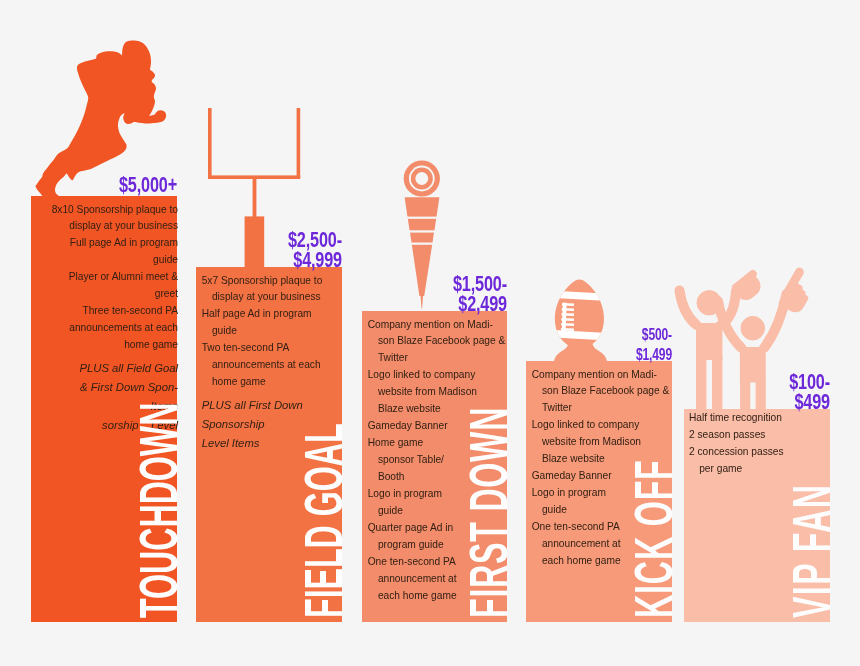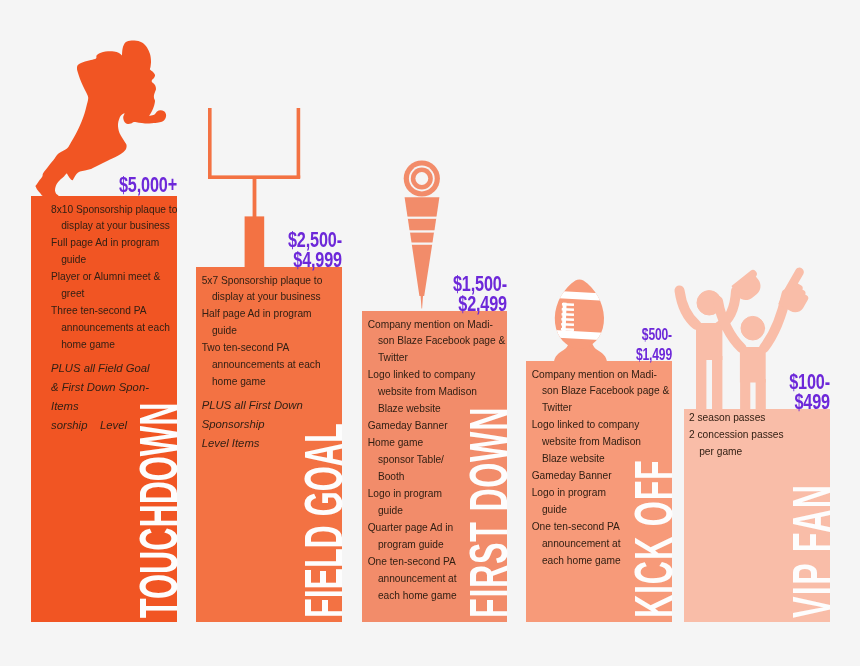--- a/index.html
+++ b/index.html
@@ -97,21 +97,21 @@
       <circle cx="752.8" cy="328.2" r="11.8"></circle>
       <path stroke="none" d="M744,347h17.6c2.3,0 4.1,1.9 4.1,4.1v31.4h-25.8v-31.4c0,-2.2 1.8,-4.1 4.1,-4.1z"></path>
       <rect stroke="none" x="740.1" y="379" width="10.2" height="31"></rect>
       <rect stroke="none" x="755.6" y="379" width="10.2" height="31"></rect>
       <path stroke="none" d="M784.5,289.2l11.2,-19.4c1.2,-2.1 3.9,-2.8 6,-1.6c2.1,1.2 2.8,3.9 1.6,6l-5.4,9.3l3.4,2c1.4,0.8 1.9,2.6 1.1,4l1.7,1c1.4,0.8 1.9,2.6 1.1,4l1.7,1c1.4,0.8 1.9,2.6 1.1,4l-4.7,8.2c-2.6,4.5 -8.4,6 -12.9,3.4l-12.1,-7z"></path>
     </g>
   </svg>
 
   <div class="col" style="left:31px;top:196px;width:146px;height:426px;">
     <div class="bar" style="left:0;top:0;width:146px;height:426px;background:#f15523;"></div>
-    <div class="items" style="left:20px;top:5.5px;width:136px;">
+    <div class="items" style="left:11px;top:5.5px;width:136px;text-align:right;">
       <div class="item">
         <div class="ln">8x10 Sponsorship plaque to</div>
         <div class="ln ind">display at your business</div>
       </div>
       <div class="item">
         <div class="ln">Full page Ad in program</div>
         <div class="ln ind">guide</div>
       </div>
       <div class="item">
         <div class="ln">Player or Alumni meet &amp;</div>
@@ -236,20 +236,23 @@
   </div>
   <div class="price" style="left:526px;top:325px;width:146px;font-size:16px;">
     <span>$500-</span>
     <span>$1,499</span>
   </div>
 
   <div class="col" style="left:684px;top:409px;width:146px;height:213px;">
     <div class="bar" style="left:0;top:0;width:146px;height:213px;background:#f9bda8;"></div>
     <div class="items" style="left:5px;top:1px;width:136px;">
       <div class="item">
+        <div class="ln">Half time recognition</div>
+      </div>
+      <div class="item">
         <div class="ln">2 season passes</div>
       </div>
       <div class="item">
         <div class="ln">2 concession passes</div>
         <div class="ln ind">per game</div>
       </div>
     </div>
     <div class="vlabel" style="left:100px;top:209px;font-size:54px;letter-spacing:2.4px;transform:rotate(-90deg) scaleX(0.595);">VIP FAN</div>
   </div>
   <div class="price" style="left:684px;top:373px;width:146px;font-size:21.5px;">

